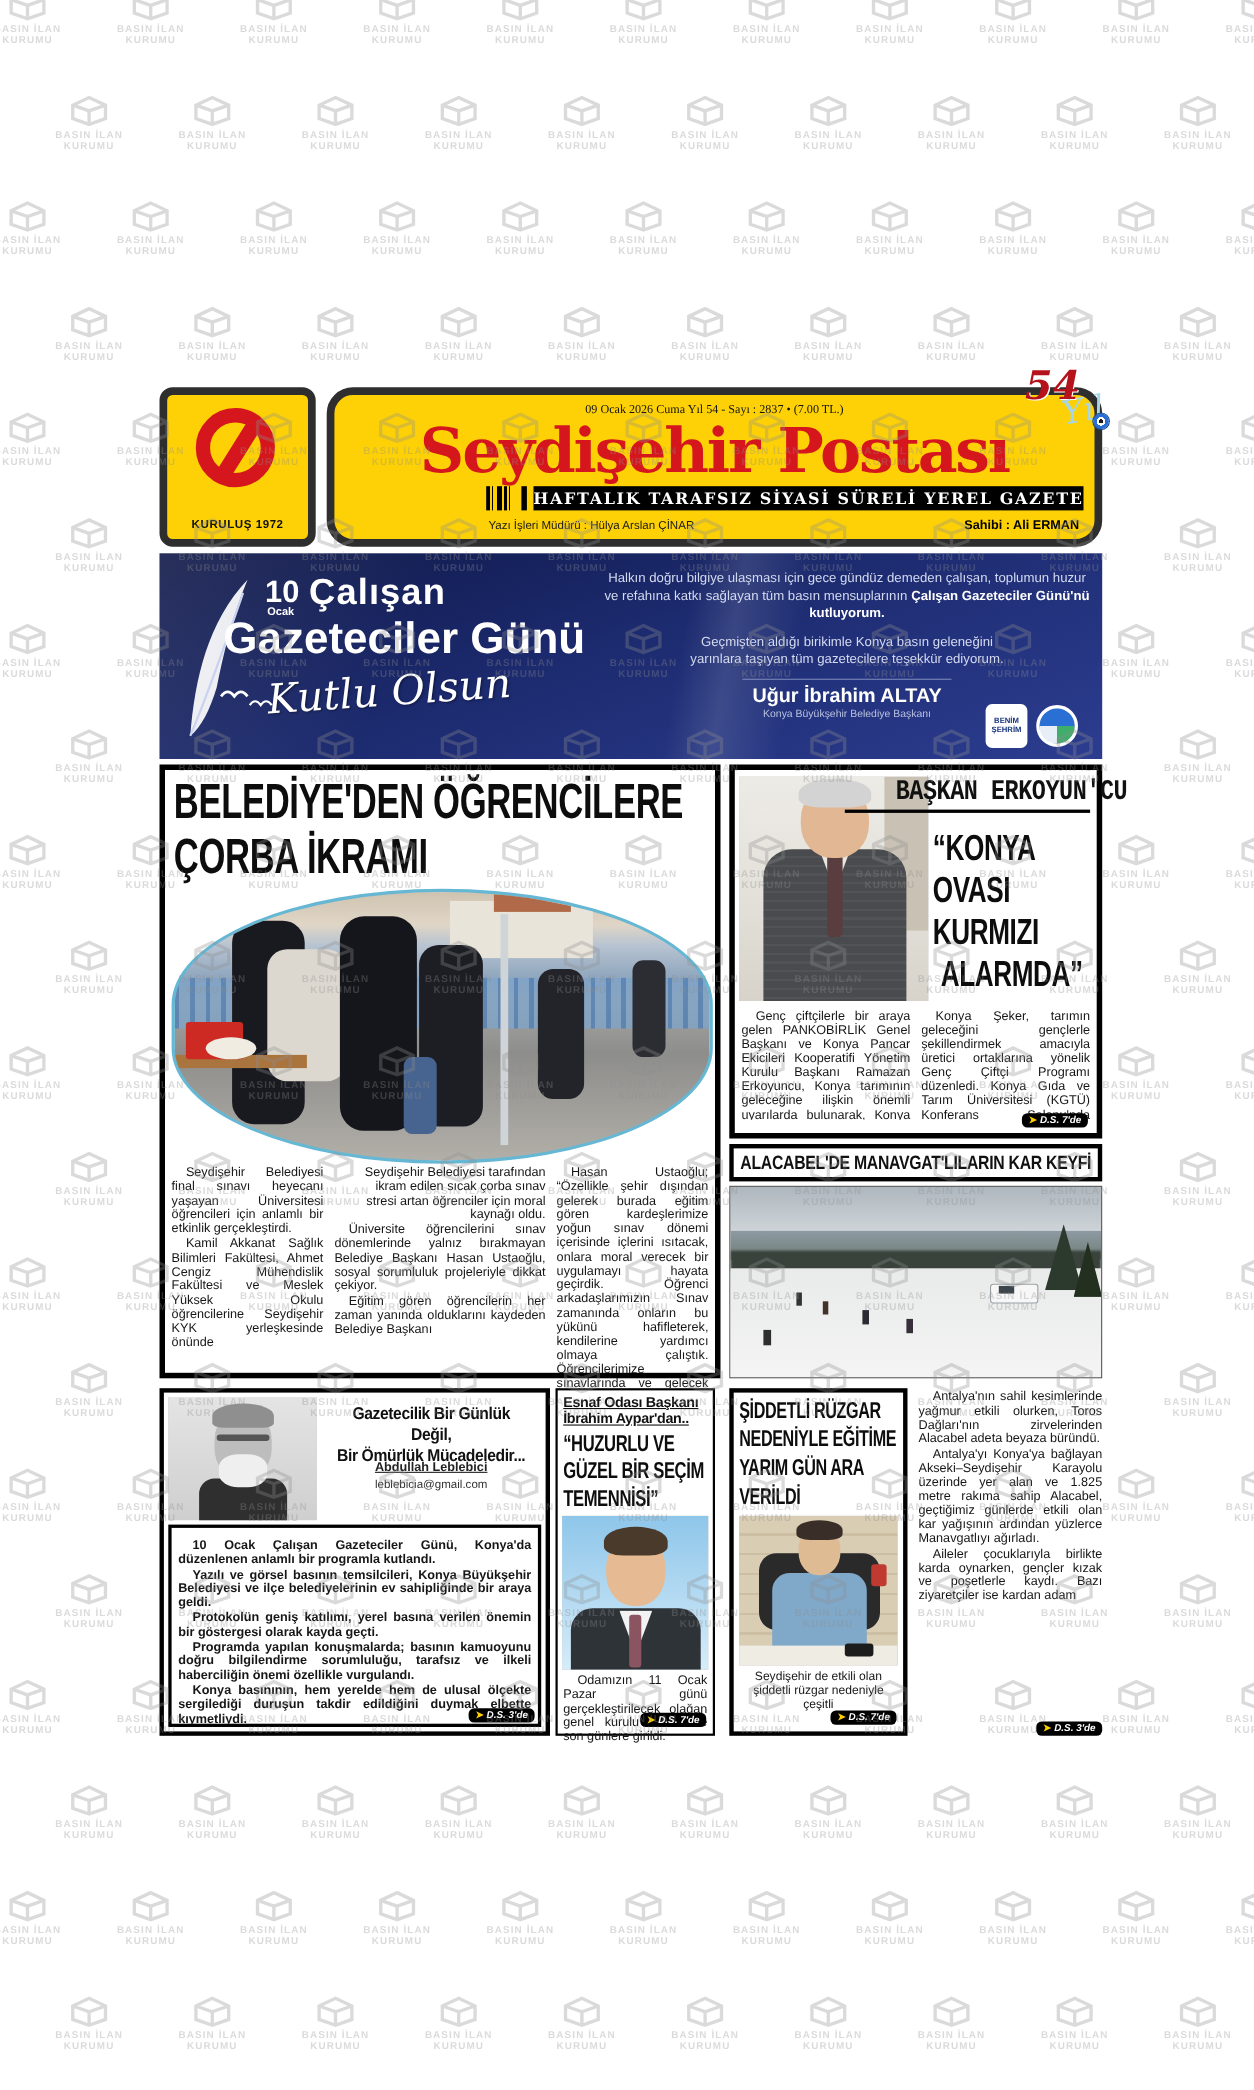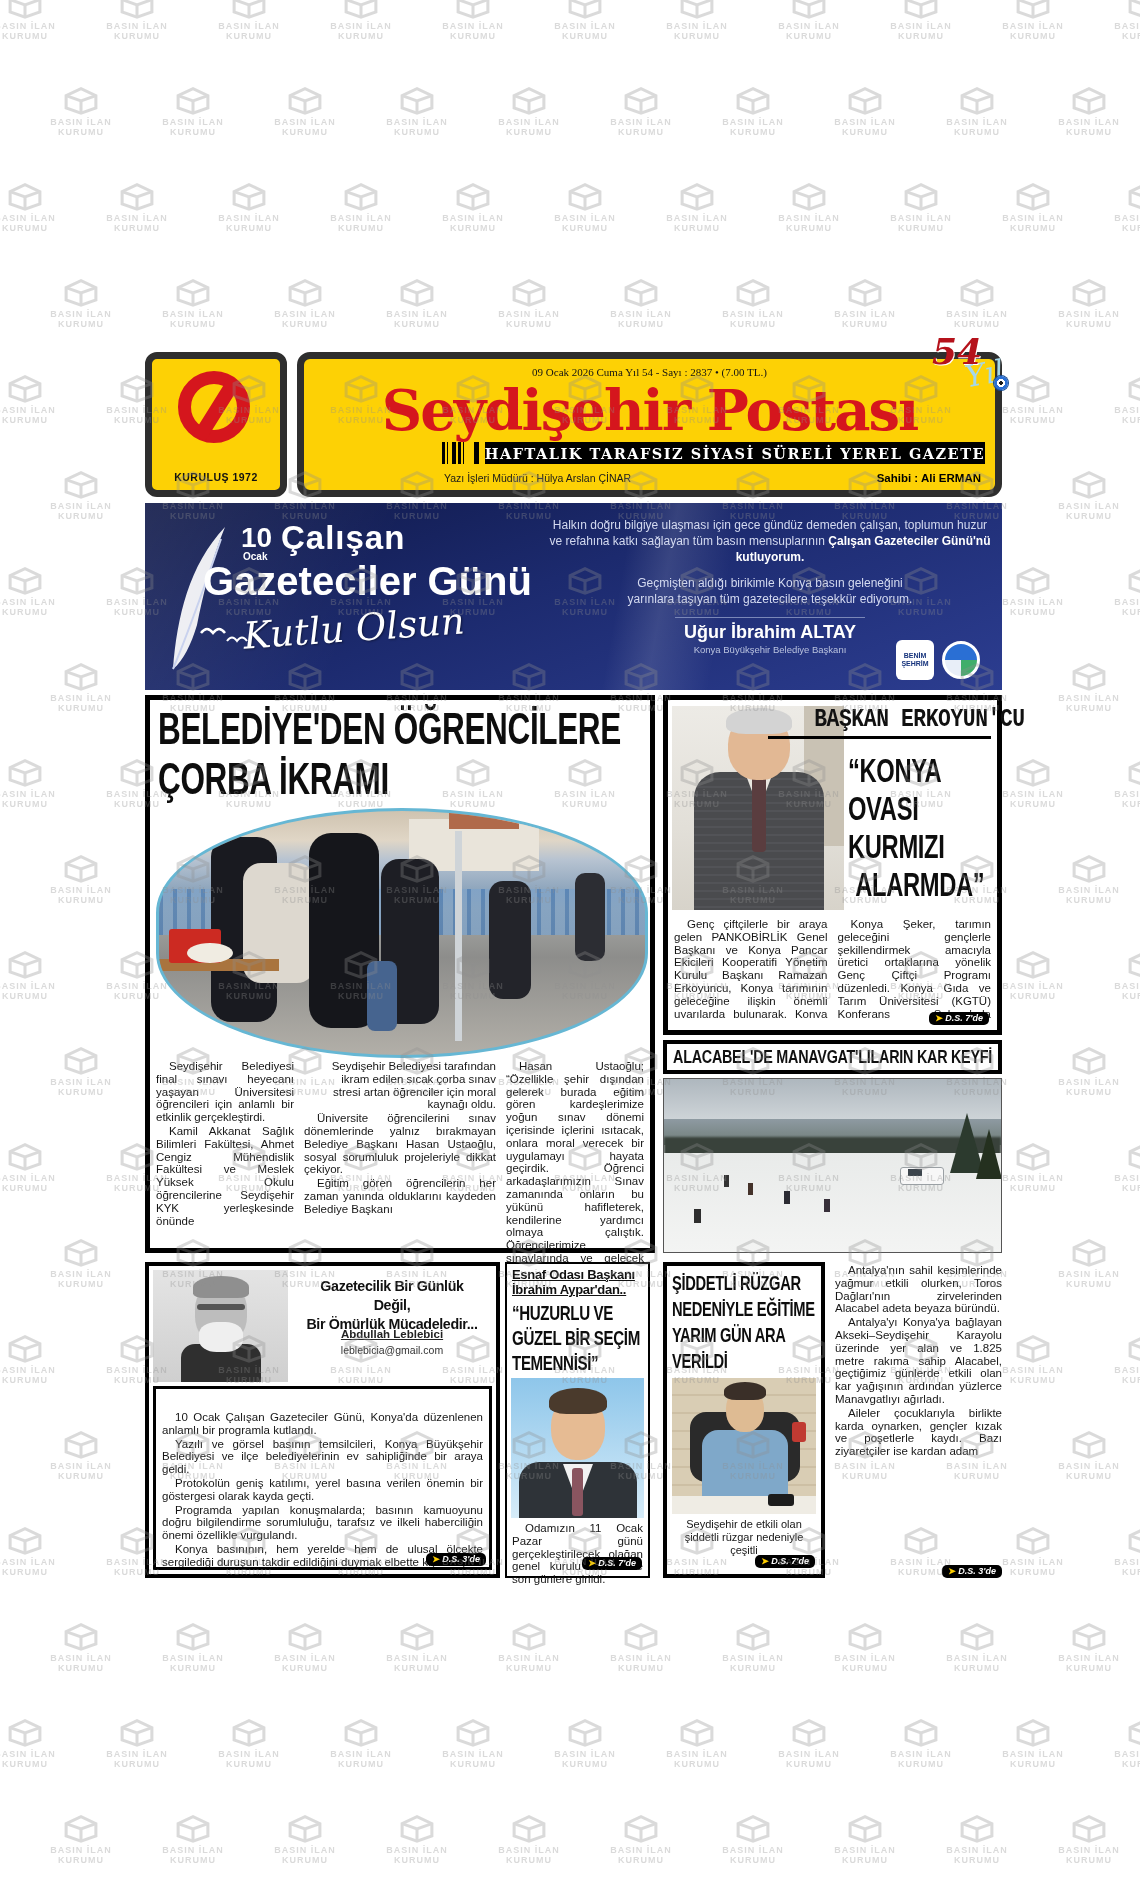--- a/index.html
+++ b/index.html
@@ -15,21 +15,21 @@
   .wm-t1,.wm-t2{font-size:9px;letter-spacing:1px;line-height:10px;}
 
   
   .masthead{left:0;top:0;width:857px;height:145px;}
   .logo-box{left:0;top:0;width:142px;height:145px;background:#fdd105;border:7px solid #2e2e2e;
             border-radius:12px;box-sizing:border-box;}
   .logo-ring{left:26px;top:12px;width:72px;height:72px;border:13px solid #d5161d;border-radius:50%;box-sizing:border-box;}
   .logo-slash{left:58px;top:16px;width:14px;height:68px;background:#d5161d;transform:rotate(32deg);border-radius:4px;}
   .founded{left:0;right:0;bottom:7px;text-align:center;font-size:10.5px;font-weight:bold;letter-spacing:.5px;}
   .main-box{left:152px;top:0;width:705px;height:145px;background:#fdd105;border:7px solid #2e2e2e;
-            border-radius:13px;box-sizing:border-box;}
+            border-radius:24px;box-sizing:border-box;}
   .date-line{left:0;right:0;top:7px;text-align:center;font-family:"Liberation Serif",serif;font-size:11px;color:#141414;}
   .np-title{left:0;right:0;top:21px;text-align:center;font-family:"DejaVu Serif",serif;font-weight:800;
             font-size:56px;line-height:60px;color:#d5161d;letter-spacing:-2px;}
   .mast-row{left:138px;right:10px;bottom:26px;height:22px;display:flex;gap:6px;align-items:stretch;}
   .barcode{width:148px;background:repeating-linear-gradient(90deg,#000 0 3px,#fdd105 3px 5px,#000 5px 6px,#fdd105 6px 10px,#000 10px 14px,#fdd105 14px 16px);}
   .barcode-end{width:26px;background:#000;}
   .strap{flex:1;background:#000;color:#fff;font-family:"DejaVu Serif",serif;font-weight:bold;
          font-size:14.5px;letter-spacing:1.5px;display:flex;align-items:center;justify-content:center;white-space:nowrap;}
   .editor-line{left:140px;bottom:6px;font-size:10.5px;color:#1a1a1a;}
   .owner-line{right:14px;bottom:6px;font-size:11.5px;font-weight:bold;color:#000;}
@@ -107,21 +107,21 @@
   .ala-photo{left:518px;top:726px;width:339px;height:175px;border:1px solid #555;box-sizing:border-box;
              background:linear-gradient(180deg,#aeb7be 0%,#d7dcdf 30%,#e8eaea 45%,#eef0ef 60%,#f2f3f2 100%);}
 
   
   .leb{left:0;top:910px;width:355px;height:316px;border-width:4px;}
   .leb-photo{left:4px;top:4px;width:135px;height:112px;filter:grayscale(1);}
   .leb-title{left:145px;top:10px;right:6px;text-align:center;font-weight:800;font-size:15.5px;line-height:19px;
              font-family:"Liberation Sans",sans-serif;letter-spacing:-.4px;transform:scaleX(.92);transform-origin:center top;}
   .leb-author{left:145px;top:62px;right:6px;text-align:center;font-size:11.5px;font-weight:bold;text-decoration:underline;color:#222;}
   .leb-mail{left:145px;top:78px;right:6px;text-align:center;font-size:10.5px;color:#333;}
-  .leb-body{left:4px;top:120px;right:4px;bottom:4px;border:3px solid #000;padding:22px 6px;box-sizing:border-box;overflow:hidden;}
+  .leb-body{left:4px;top:120px;right:4px;bottom:4px;border:3px solid #000;padding:10px 6px;box-sizing:border-box;overflow:hidden;font-weight:bold;}
   .leb-tag{right:10px;bottom:8px;}
 
   
   .aypar{left:360px;top:910px;width:145px;height:316px;border-width:2px;}
   .aypar-kicker{left:5px;top:3px;right:5px;font-size:13px;font-weight:800;line-height:15px;
                 text-decoration:underline;letter-spacing:-.3px;}
   .aypar-head{left:5px;top:36px;}
   .aypar-head div{font-size:21px;line-height:25px;transform:scaleX(.72);}
   .aypar-photo{left:4px;top:114px;width:133px;height:140px;}
   .aypar-body{left:5px;top:258px;right:5px;}

